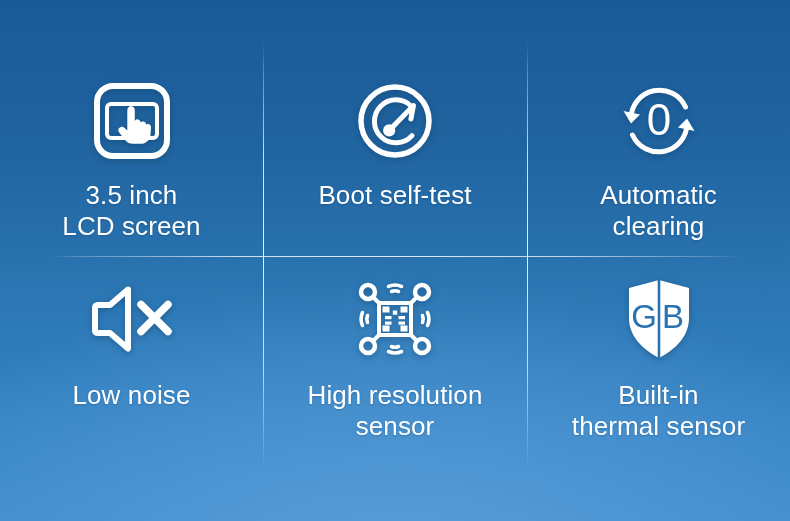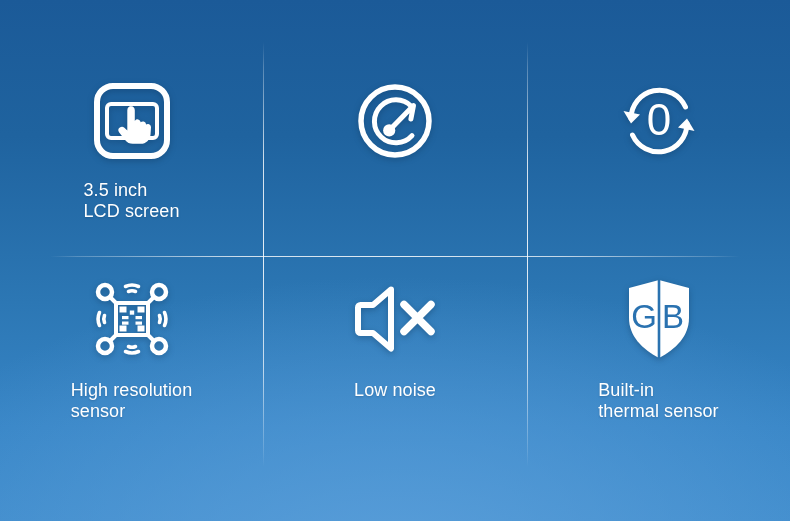--- a/index.html
+++ b/index.html
@@ -82,23 +82,23 @@
     display: flex;
     align-items: center;
     justify-content: center;
     filter: drop-shadow(0 2px 3px rgba(10,45,80,0.35));
   }
   .icon-wrap svg { display: block; overflow: visible; }
 
   .label {
     margin-top: 16px;
     color: #ffffff;
-    font-size: 18px;
+    font-size: 26px;
     line-height: 1.18;
-    text-align: left;
+    text-align: center;
     font-weight: 400;
     letter-spacing: 0.1px;
     text-shadow: 0 1px 2px rgba(10,45,80,0.25);
     white-space: pre-line;
   }
   .cell.row2 .label { margin-top: 18px; }
 </style>
 </head>
 <body>
 
@@ -124,32 +124,45 @@
 
     <div class="cell row1">
       <div class="icon-wrap">
         <svg width="78" height="78" viewBox="0 0 78 78" fill="none">
           <circle cx="39" cy="39" r="34" stroke="#ffffff" stroke-width="5.5"></circle>
           <path d="M55.5 24.5A21.5 21.5 0 1 0 56 53.6" stroke="#ffffff" stroke-width="5" stroke-linecap="round"></path>
           <path d="M33.4 48.2 57.5 23.6l-2.6 13.4" stroke="#ffffff" stroke-width="5" stroke-linecap="round" stroke-linejoin="round" fill="none"></path>
           <circle cx="33.2" cy="48.4" r="6.1" fill="#ffffff"></circle>
         </svg>
       </div>
+      <div class="label">Boot self-test</div>
     </div>
 
     <div class="cell row1">
       <div class="icon-wrap">
         <svg width="80" height="78" viewBox="0 0 80 78" fill="none">
           <path d="M12 36.5A28.5 28.5 0 0 1 66.5 25" stroke="#ffffff" stroke-width="5" stroke-linecap="round" fill="none"></path>
           <path d="M4.5 29 12 41.5 21 32.5z" fill="#ffffff"></path>
           <path d="M68 41.5A28.5 28.5 0 0 1 13.5 53" stroke="#ffffff" stroke-width="5" stroke-linecap="round" fill="none"></path>
           <path d="M75.5 49 68 36.5 59 45.5z" fill="#ffffff"></path>
           <text x="40" y="53" text-anchor="middle" font-family="'Liberation Sans', sans-serif" font-size="44" font-weight="400" fill="#ffffff">0</text>
         </svg>
       </div>
+      <div class="label">Automatic
+clearing</div>
+    </div>
+
+    <div class="cell row2">
+      <div class="icon-wrap">
+        <svg width="88" height="74" viewBox="0 0 88 74" fill="none">
+          <path d="M40 7.5 22 23H9.5a2.5 2.5 0 0 0-2.5 2.5v23a2.5 2.5 0 0 0 2.5 2.5H22l18 15.5z" stroke="#ffffff" stroke-width="6" stroke-linejoin="round" fill="none"></path>
+          <path d="M53 22.5 80 49.5M80 22.5 53 49.5" stroke="#ffffff" stroke-width="7.5" stroke-linecap="round"></path>
+        </svg>
+      </div>
+      <div class="label">Low noise</div>
     </div>
 
     <div class="cell row2">
       <div class="icon-wrap">
         <svg width="82" height="80" viewBox="0 0 82 80" fill="none">
 
           <circle cx="14" cy="13" r="7" stroke="#ffffff" stroke-width="4.5"></circle>
           <circle cx="68" cy="13" r="7" stroke="#ffffff" stroke-width="4.5"></circle>
           <circle cx="14" cy="67" r="7" stroke="#ffffff" stroke-width="4.5"></circle>
           <circle cx="68" cy="67" r="7" stroke="#ffffff" stroke-width="4.5"></circle>
@@ -172,30 +185,20 @@
           <path d="M13.5 36.5a9 9 0 0 0 0 7M8.5 33.5a16 16 0 0 0 0 13" stroke="#ffffff" stroke-width="3.6" stroke-linecap="round" fill="none"></path>
           <path d="M68.5 36.5a9 9 0 0 1 0 7M73.5 33.5a16 16 0 0 1 0 13" stroke="#ffffff" stroke-width="3.6" stroke-linecap="round" fill="none"></path>
         </svg>
       </div>
       <div class="label">High resolution
 sensor</div>
     </div>
 
     <div class="cell row2">
       <div class="icon-wrap">
-        <svg width="88" height="74" viewBox="0 0 88 74" fill="none">
-          <path d="M40 7.5 22 23H9.5a2.5 2.5 0 0 0-2.5 2.5v23a2.5 2.5 0 0 0 2.5 2.5H22l18 15.5z" stroke="#ffffff" stroke-width="6" stroke-linejoin="round" fill="none"></path>
-          <path d="M53 22.5 80 49.5M80 22.5 53 49.5" stroke="#ffffff" stroke-width="7.5" stroke-linecap="round"></path>
-        </svg>
-      </div>
-      <div class="label">Low noise</div>
-    </div>
-
-    <div class="cell row2">
-      <div class="icon-wrap">
         <svg width="76" height="82" viewBox="0 0 76 82" fill="none">
           <path d="M38 2 8 10v30c0 18 13 31 30 40 17-9 30-22 30-40V10z" fill="#ffffff"></path>
           <path d="M38 2v78" stroke="#2a72b0" stroke-width="2.6"></path>
           <text x="23" y="50" text-anchor="middle" font-family="'Liberation Sans', sans-serif" font-size="33" font-weight="400" fill="#2a72b0">G</text>
           <text x="52" y="50" text-anchor="middle" font-family="'Liberation Sans', sans-serif" font-size="33" font-weight="400" fill="#2a72b0">B</text>
         </svg>
       </div>
       <div class="label">Built-in
 thermal sensor</div>
     </div>

